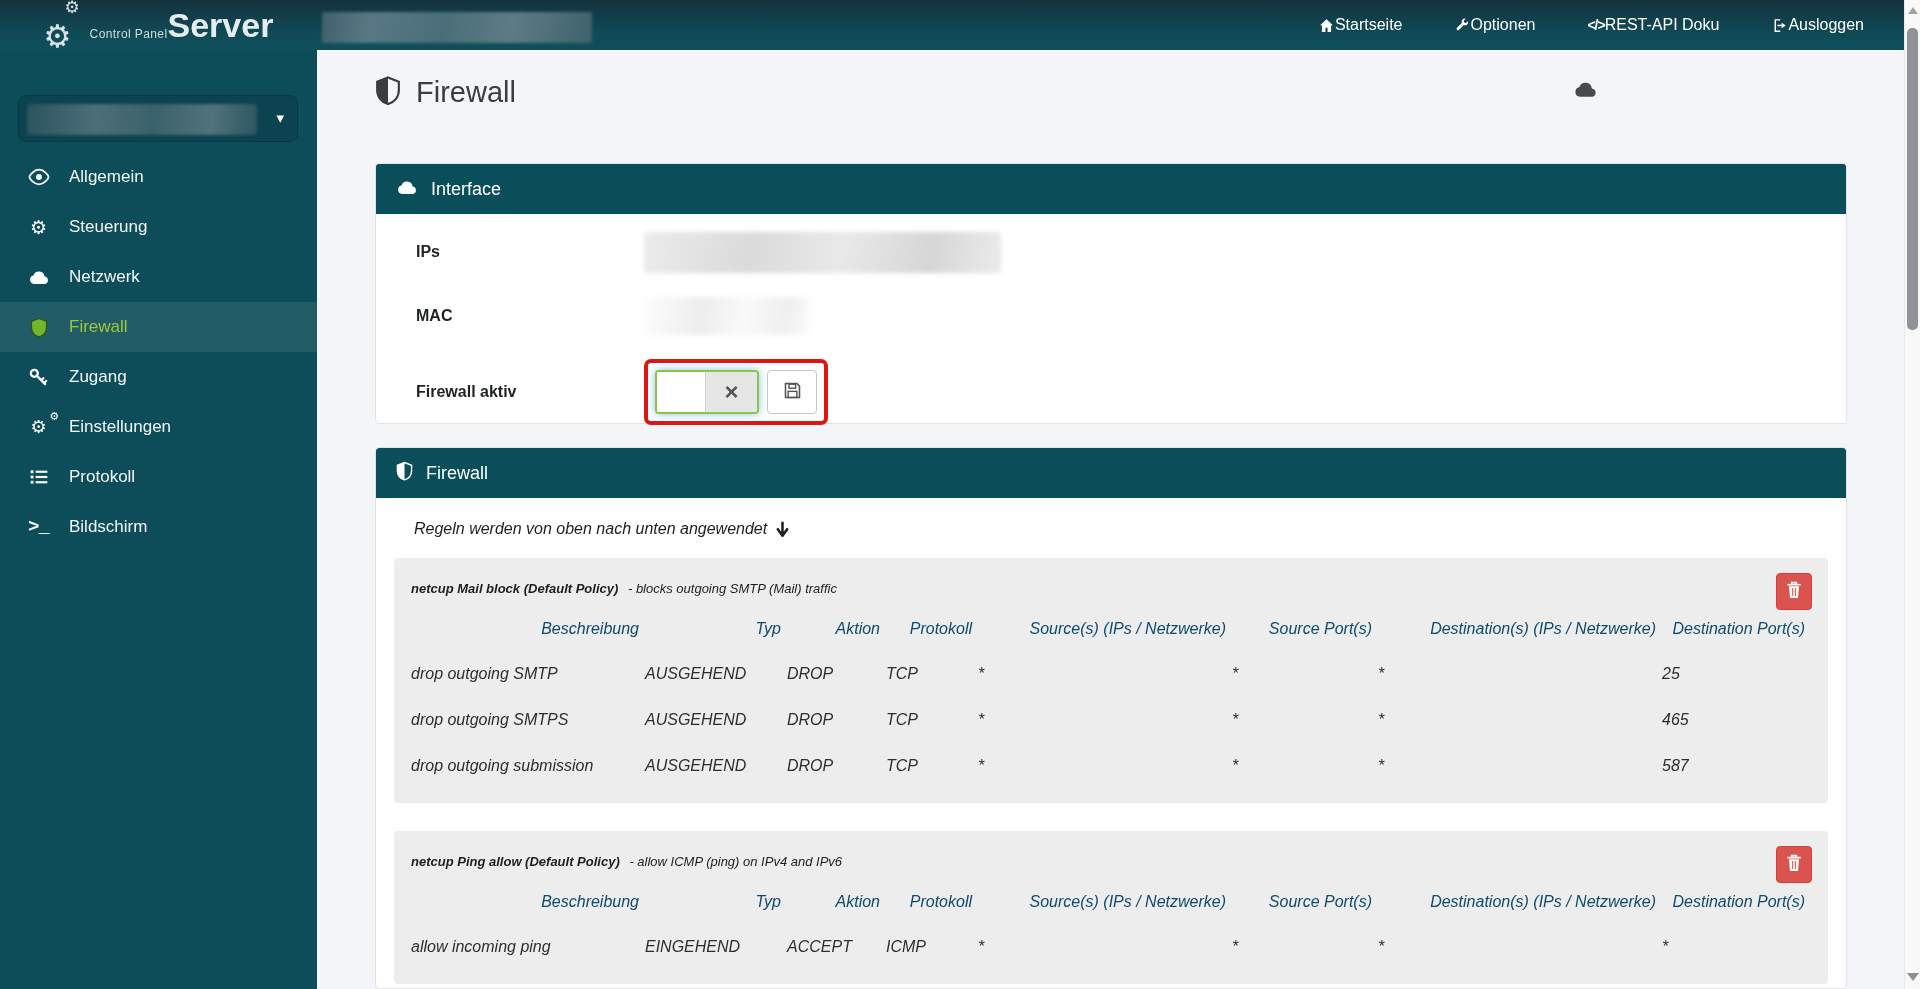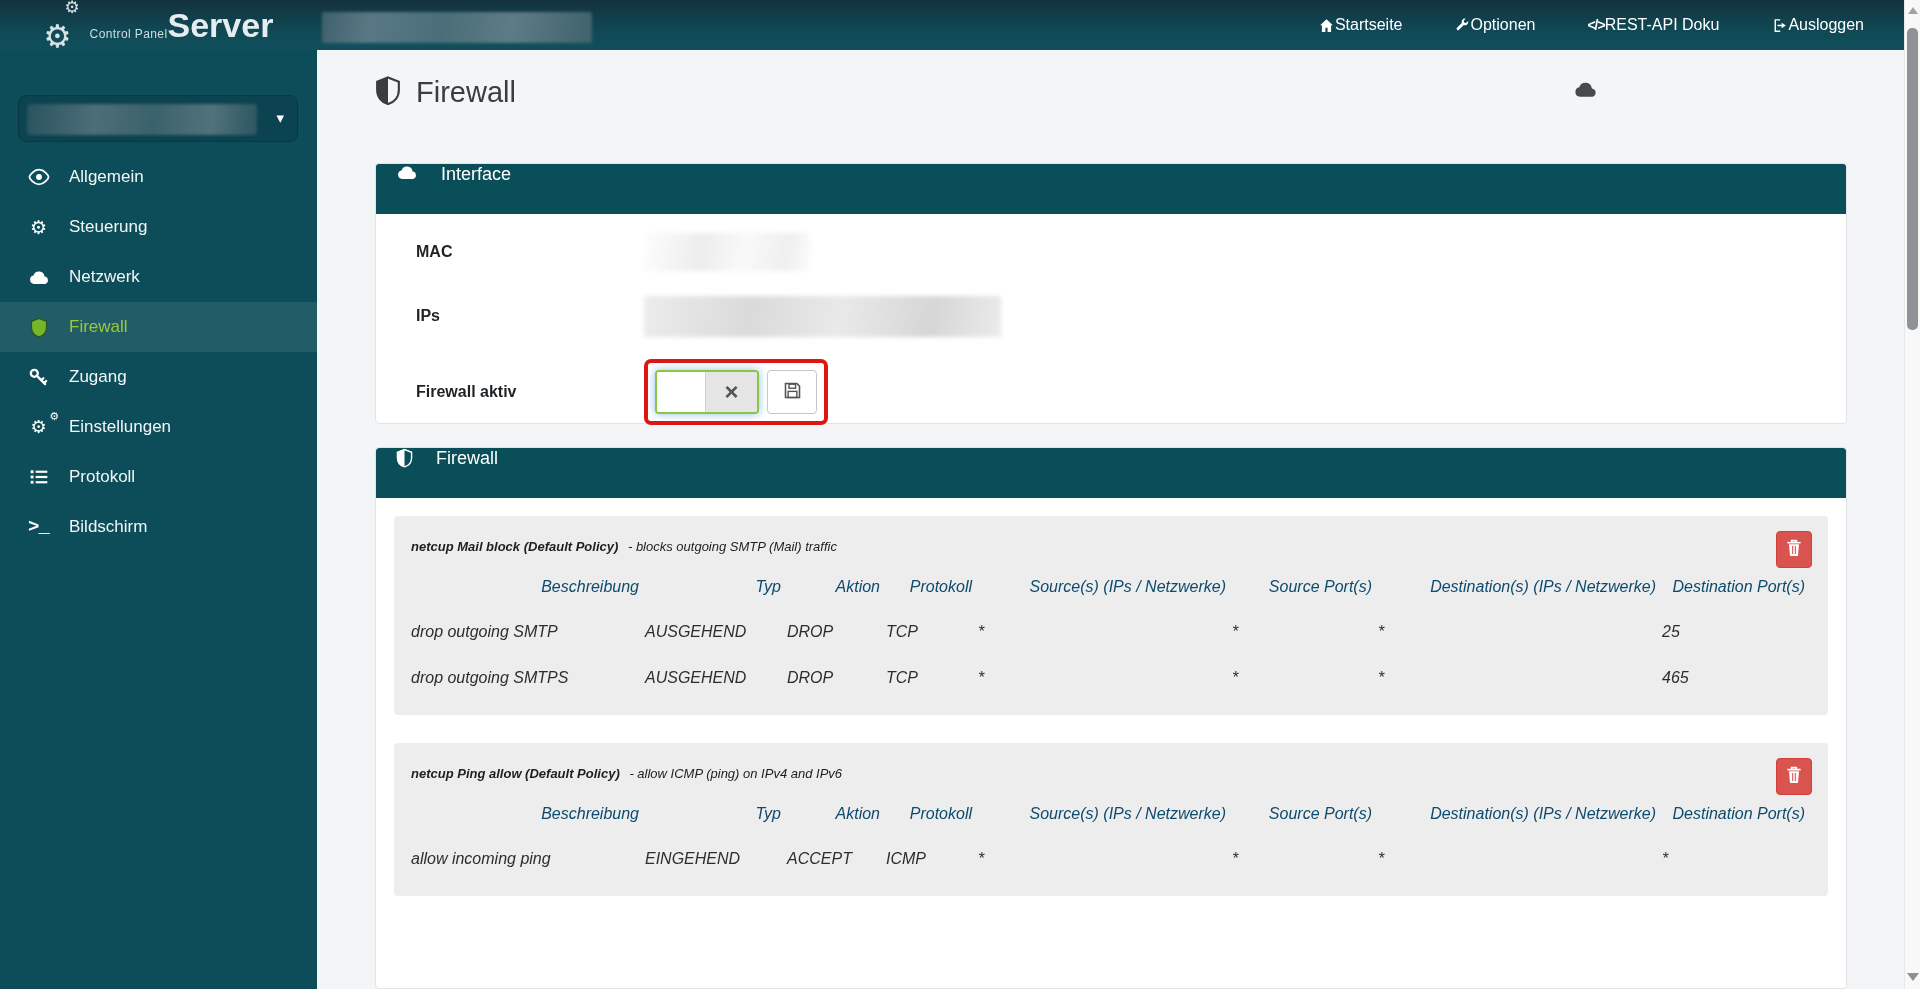--- a/index.html
+++ b/index.html
@@ -42,22 +42,22 @@
   .gears-duo .g-sub { position:absolute; top:-7px; right:-7px; font-size:11px; }
   .term-glyph { font-family:"Liberation Mono","DejaVu Sans Mono",monospace; font-size:15px; font-weight:bold; letter-spacing:-1px; }
 
   
   .main { position:absolute; left:317px; top:50px; width:1587px; height:939px; background:#f4f5f7; }
   .page-head { position:absolute; left:58px; top:26px; display:flex; align-items:center; gap:15px; color:#3a3d3f; }
   .page-title { font-size:29px; font-weight:400; }
   .cloud-status { position:absolute; left:1256px; top:30px; color:#47494f; }
 
   .panel { position:absolute; left:58px; width:1472px; background:#fff; border:1px solid #e1e3e6; border-radius:4px; }
-  .panel-header { height:50px; background:#0a4e5a; border-radius:3px 3px 0 0; display:flex; 
-     padding-left:20px; gap:23px; color:#fff; font-size:18px; }
+  .panel-header { height:50px; background:#0a4e5a; border-radius:3px 3px 0 0; display:flex; align-items:center;
+     padding-left:20px; gap:13px; color:#fff; font-size:18px; }
   .panel-interface { top:113px; height:261px; }
   .panel-firewall { top:397px; height:542px; overflow:hidden; }
 
   .iface-body { padding:6px 0 0 40px; }
   .iface-row { display:flex; align-items:center; min-height:64px; }
   .iface-row.tall { min-height:88px; }
   .flabel { width:228px; font-weight:bold; font-size:16px; color:#1f2326; }
   .redact-light { width:166px; height:38px; border-radius:2px;
      background:linear-gradient(100deg,#fdfdfd,#ededed 35%,#f9f9f9 60%,#efefef 85%,#fcfcfc); filter:blur(2px); }
   .redact-mid { width:357px; height:41px; border-radius:2px;
@@ -237,26 +237,26 @@
       <header class="panel-header">
         <span>
           <svg width="22" height="16" viewBox="0 0 24 17">
               <path d="M18.8 16H6.6A4.6 4.6 0 0 1 6 6.9 6.2 6.2 0 0 1 18.1 8 4.1 4.1 0 0 1 18.8 16z" fill="#fff"></path>
             </svg>
         </span>
         <span>Interface</span>
       </header>
       <div class="iface-body">
         <div class="iface-row">
+          <span class="flabel">IPs</span>
+          <div class="redact-mid"></div>
+        </div>
+        <div class="iface-row">
           <span class="flabel">MAC</span>
           <div class="redact-light"></div>
-        </div>
-        <div class="iface-row">
-          <span class="flabel">IPs</span>
-          <div class="redact-mid"></div>
         </div>
         <div class="iface-row tall">
           <span class="flabel">Firewall aktiv</span>
           <div class="fw-control">
             <div class="toggle">
               <span class="toggle-on"></span>
               <span class="toggle-off">
                 <span>×</span>
               </span>
             </div>
@@ -278,20 +278,26 @@
       <header class="panel-header">
         <span>
           <svg width="17" height="20" viewBox="0 0 24 26">
               <path d="M12 1 22 5v7.5C22 19 17.8 23.8 12 25.5 6.2 23.8 2 19 2 12.5V5z" fill="none" stroke="#fff" stroke-width="2"></path>
               <path d="M12 1 2 5v7.5C2 19 6.2 23.8 12 25.5z" fill="#fff"></path>
             </svg>
         </span>
         <span>Firewall</span>
       </header>
       <div class="fw-body">
+        <p class="fw-note">
+          <span>Regeln werden von oben nach unten angewendet</span>
+          <svg width="15" height="17" viewBox="0 0 24 26">
+              <path d="M12 2v15M4.5 12.5 12 23l7.5-10.5" fill="none" stroke="#1e1e1e" stroke-width="4" stroke-linecap="round" stroke-linejoin="round"></path>
+            </svg>
+        </p>
 
         <div class="rule-group">
           <button class="trash-btn">
             <span>
               <svg width="16" height="18" viewBox="0 0 24 26">
                   <path d="M2 5h20" stroke="#fff" stroke-width="2.4"></path>
                   <path d="M8.5 5V2h7v3" fill="none" stroke="#fff" stroke-width="2.4"></path>
                   <path d="M4.5 7.5 6 25h12l1.5-17.5z" fill="#fff"></path>
                   <path d="M10 10v12M14 10v12" stroke="#d9534f" stroke-width="1.6"></path>
                 </svg>
@@ -338,20 +344,30 @@
               <tr>
                 <td>drop outgoing SMTPS</td>
                 <td>AUSGEHEND</td>
                 <td>DROP</td>
                 <td>TCP</td>
                 <td>*</td>
                 <td>*</td>
                 <td>*</td>
                 <td>465</td>
               </tr>
+              <tr>
+                <td>drop outgoing submission</td>
+                <td>AUSGEHEND</td>
+                <td>DROP</td>
+                <td>TCP</td>
+                <td>*</td>
+                <td>*</td>
+                <td>*</td>
+                <td>587</td>
+              </tr>
             </tbody>
           </table>
         </div>
 
         <div class="rule-group">
           <button class="trash-btn">
             <span>
               <svg width="16" height="18" viewBox="0 0 24 26">
                   <path d="M2 5h20" stroke="#fff" stroke-width="2.4"></path>
                   <path d="M8.5 5V2h7v3" fill="none" stroke="#fff" stroke-width="2.4"></path>

